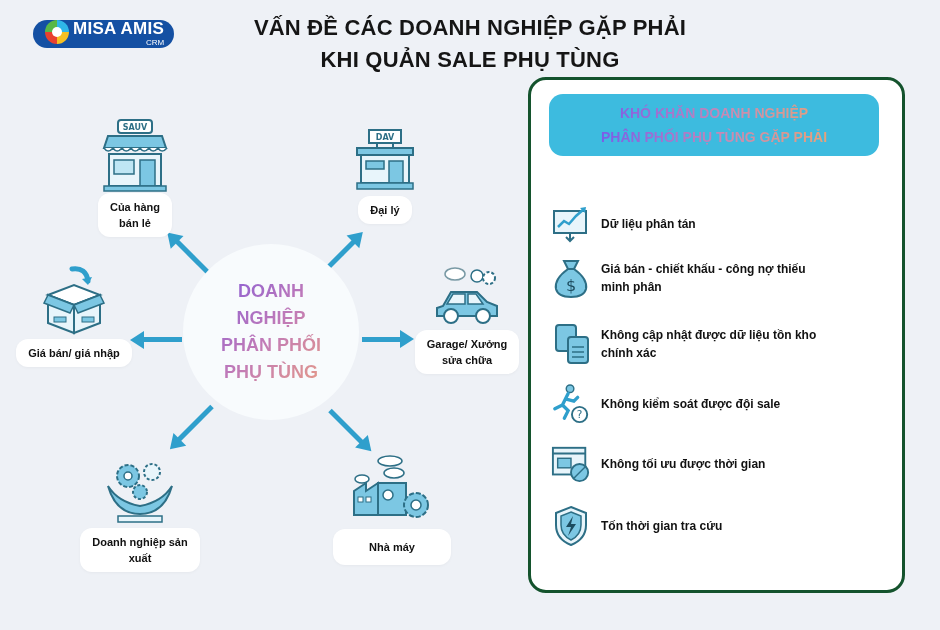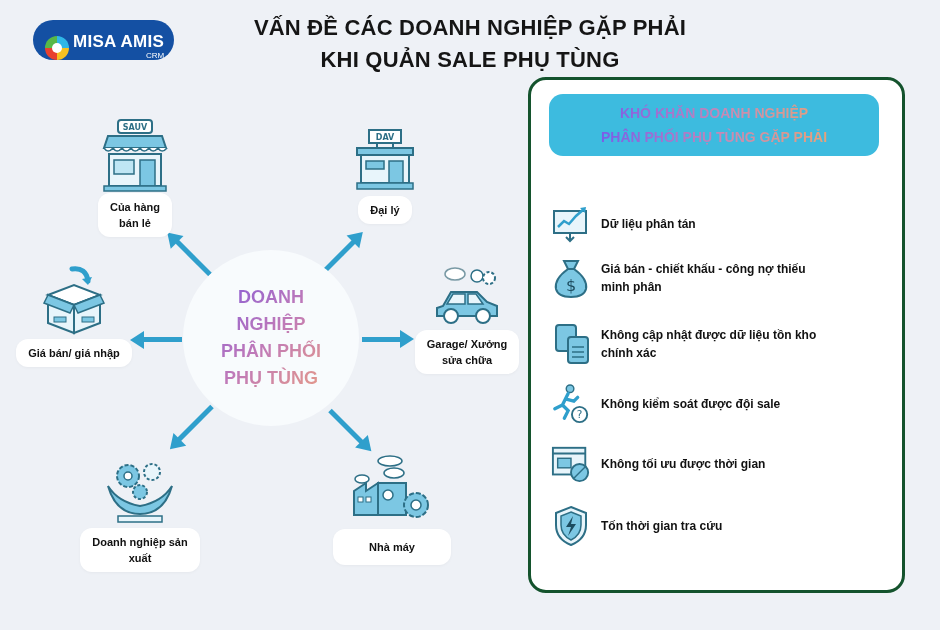--- a/index.html
+++ b/index.html
@@ -4,23 +4,23 @@
 <style>
   * { box-sizing: border-box; margin: 0; padding: 0; }
   html, body { width: 940px; height: 630px; overflow: hidden; }
   body {
     background: #eef1f6;
     font-family: "DejaVu Sans", sans-serif;
     position: relative;
     color: #111;
   }
   .logo {
-    position: absolute; left: 33px; top: 20px; width: 141px; height: 40px;
+    position: absolute; left: 33px; top: 20px; width: 141px; height: 28px;
     background: #1450a3; border-radius: 20px;
-    display: flex; align-items: flex-end; padding-left: 12px;
+    display: flex; align-items: flex-start; padding-left: 12px;
   }
   .logo .swirl {
     width: 24px; height: 24px; border-radius: 50%;
     background: conic-gradient(#2fb7e8 0 25%, #f5c022 25% 50%, #e8412f 50% 75%, #58b847 75% 100%);
     position: relative; flex: none;
   }
   .logo .swirl::after {
     content: ""; position: absolute; left: 7px; top: 7px; width: 10px; height: 10px;
     border-radius: 50%; background: #fff;
   }
@@ -28,21 +28,21 @@
   .logo .brand { color: #fff; font-weight: bold; font-size: 17px; letter-spacing: 0.3px; font-family: "Liberation Sans", sans-serif; }
   .logo .sub { color: #fff; font-size: 8px; align-self: flex-end; margin-top: 2px; font-family: "Liberation Sans", sans-serif; }
 
   .title {
     position: absolute; left: 200px; top: 12px; width: 540px;
     text-align: center; font-weight: bold; font-size: 22px; line-height: 32px;
     color: #151515; font-family: "Liberation Sans", sans-serif; letter-spacing: 0.2px;
   }
 
   .hub {
-    position: absolute; left: 183px; top: 250px; width: 176px; height: 176px;
+    position: absolute; left: 183px; top: 244px; width: 176px; height: 176px;
     border-radius: 50%; background: #f8fbfd;
     display: flex; align-items: center; justify-content: center; text-align: center;
   }
   .hub-text {
     font-weight: bold; font-size: 18px; line-height: 27px;
     font-family: "Liberation Sans", sans-serif;
     background: linear-gradient(135deg, #8a5fd6 0%, #c07ab8 50%, #e59a88 100%);
     -webkit-background-clip: text; background-clip: text; color: transparent;
   }
 

